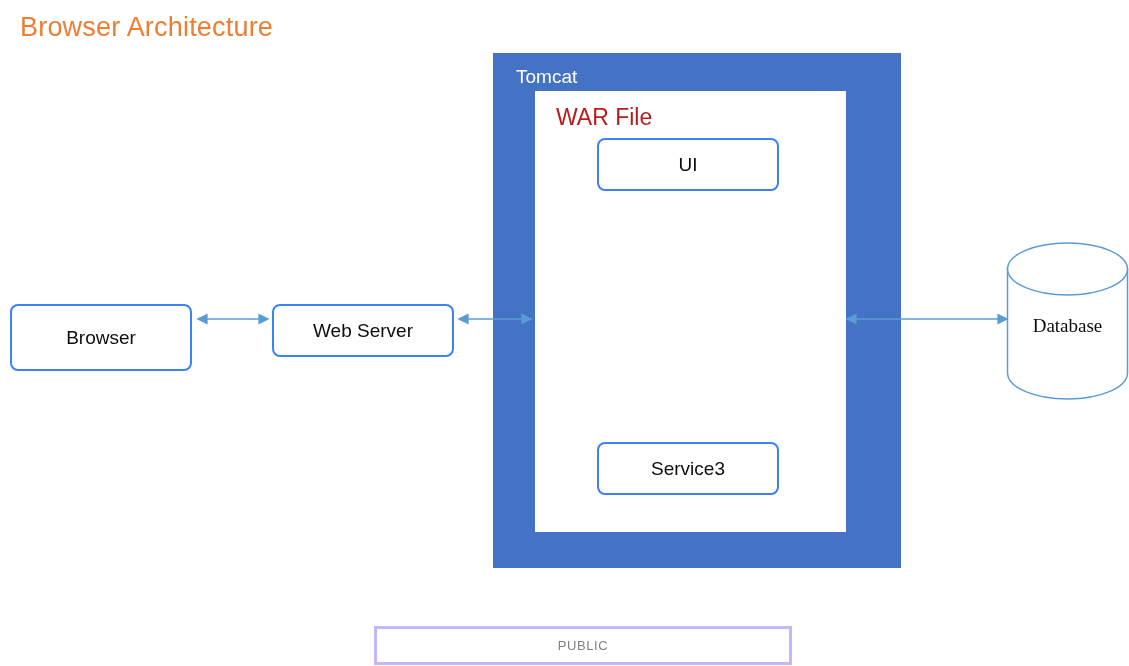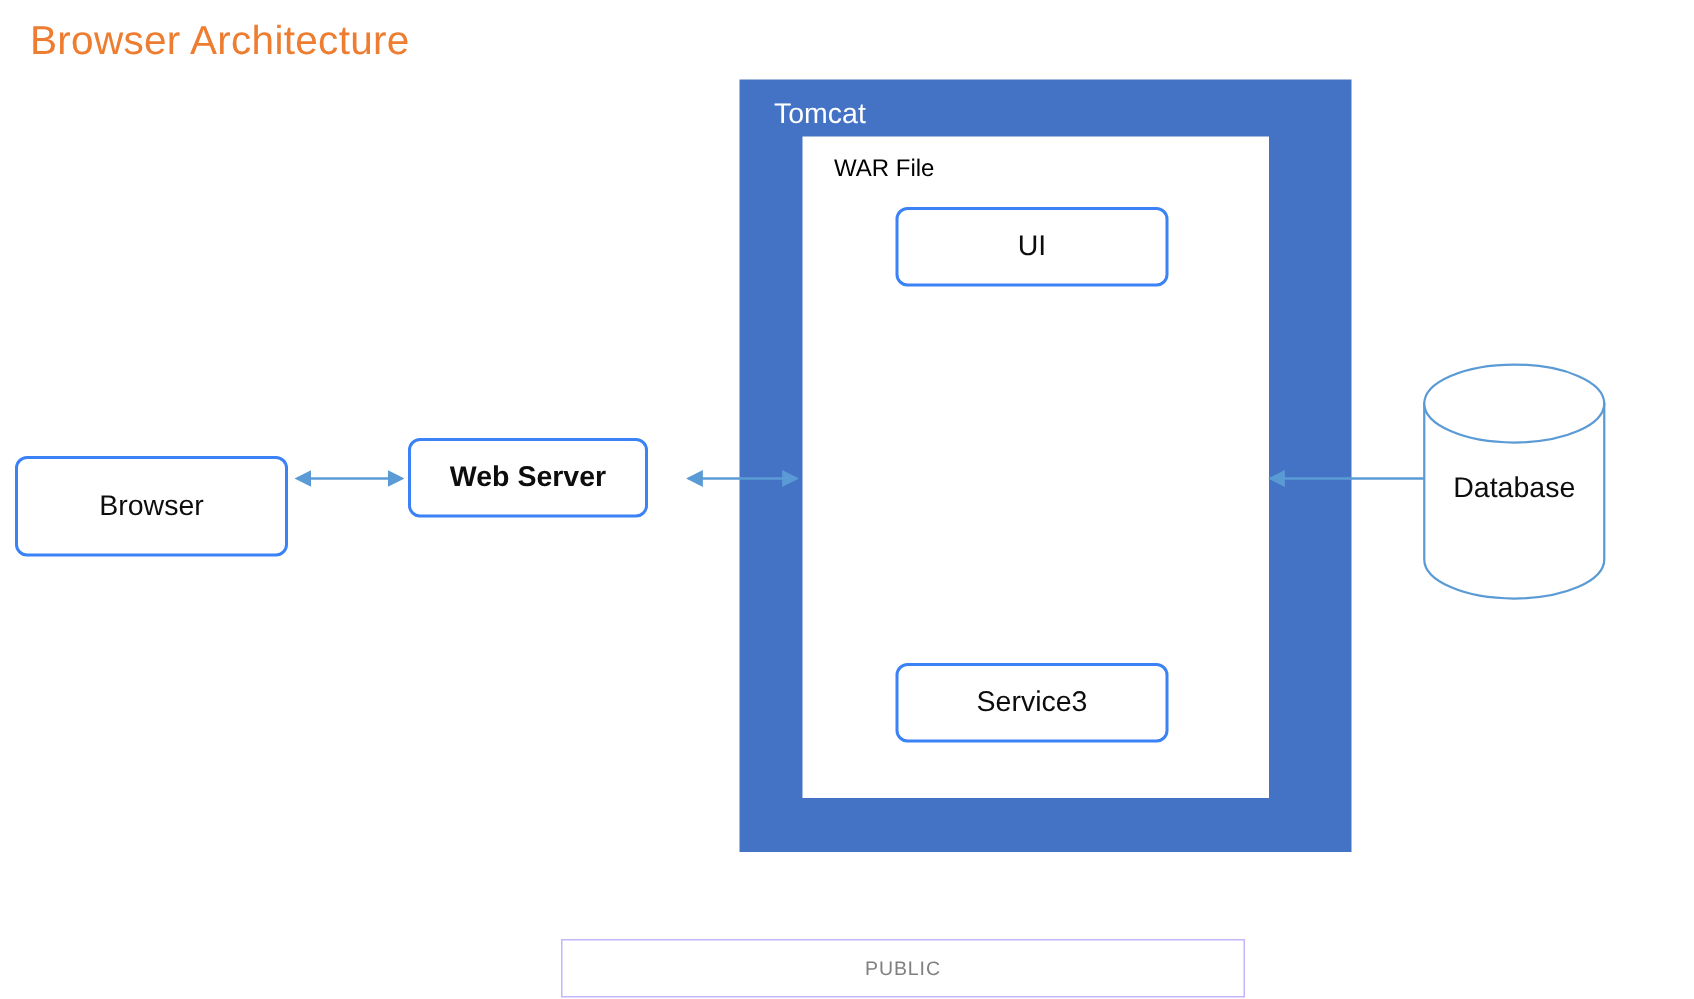--- a/index.html
+++ b/index.html
@@ -70,55 +70,56 @@
     left: 535px;
     top: 91px;
     width: 311px;
     height: 441px;
     background: #ffffff;
   }
   .war-label {
     position: absolute;
     left: 556px;
     top: 104px;
-    font-size: 16px;
-    color: #000000;
+    font-size: 23px;
+    color: #b91c1c;
     white-space: nowrap;
   }
 
   
   .comp {
     left: 597px;
     width: 182px;
     height: 53px;
   }
   .comp-ui      { top: 138px; }
   .comp-svc1    { top: 244px; }
   .comp-svc2    { top: 348px; }
   .comp-svc3    { top: 442px; }
 
   
   .browser  { left: 10px;  top: 304px; width: 182px; height: 67px; }
-  .webserver{ left: 272px; top: 292px; width: 160px; height: 53px; font-weight: bold; }
+  .webserver{ left: 272px; top: 304px; width: 182px; height: 53px; }
 
   
   .arrow {
     position: absolute;
     height: 20px;
     overflow: visible;
   }
   .arrow svg { display: block; overflow: visible; }
 
   
   .db {
     position: absolute;
-    left: 948px;
+    left: 1006px;
     top: 241px;
     width: 123px;
     height: 160px;
+    font-family: Liberation Serif, serif;
   }
   .db svg { display: block; }
   .db-label {
     position: absolute;
     left: 0;
     top: 0;
     width: 123px;
     height: 160px;
     display: flex;
     align-items: center;
@@ -128,24 +129,24 @@
     white-space: nowrap;
     padding-top: 10px;
     box-sizing: border-box;
   }
 
   
   .public-bar {
     position: absolute;
     left: 374px;
     top: 626px;
-    width: 456px;
+    width: 418px;
     height: 39px;
     box-sizing: border-box;
-    border: 1px solid #c4b5fd;
+    border: 3px solid #c4b5fd;
     background: #ffffff;
     display: flex;
     align-items: center;
     justify-content: center;
     font-size: 13px;
     color: #808080;
     letter-spacing: 0.6px;
     white-space: nowrap;
   }
 </style>

